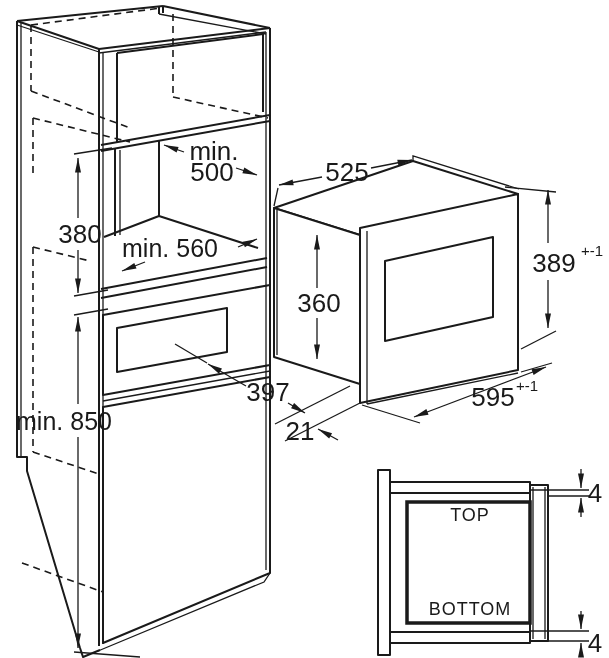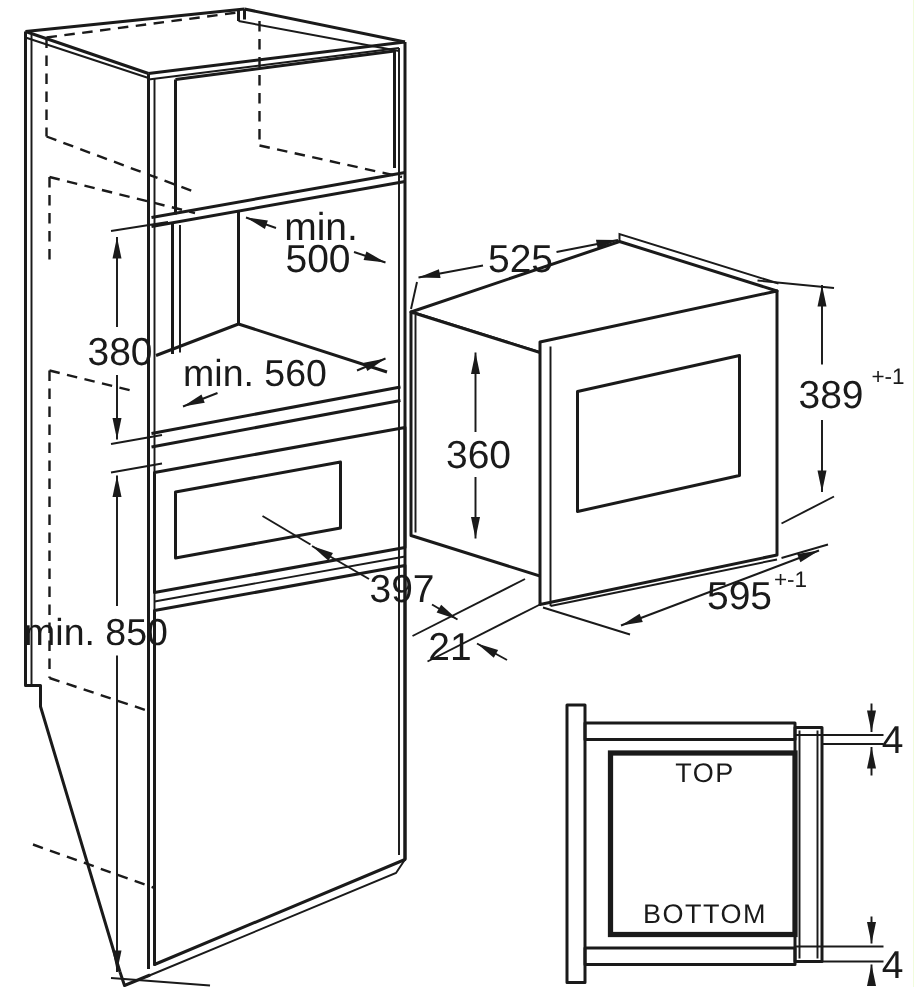--- a/index.html
+++ b/index.html
@@ -1,16 +1,16 @@
 <!DOCTYPE html>
 <html><head>
 <meta charset="utf-8">
 <style>
   html,body{margin:0;padding:0;background:#fff;}
-  .canvas{position:relative;width:609px;height:658px;background:#bef264;overflow:hidden;
+  .canvas{position:relative;width:609px;height:658px;background:#a16207;overflow:hidden;
           font-family:"Liberation Sans",sans-serif;}
   svg{position:absolute;left:0;top:0;}
   text{fill:#1a1a1a;font-family:"Liberation Sans",sans-serif;}
   .dim-text{font-size:26px;}
   .dim-text-sm{font-size:25px;}
   .sup-text{font-size:15px;}
   .view-text{font-size:18px;letter-spacing:1px;}
   .ln{stroke:#1a1a1a;stroke-width:2;fill:none;stroke-linejoin:round;}
   .ln-thin{stroke:#1a1a1a;stroke-width:1.3;fill:none;}
   .ln-dash{stroke:#1a1a1a;stroke-width:1.6;fill:none;stroke-dasharray:7 5;}

